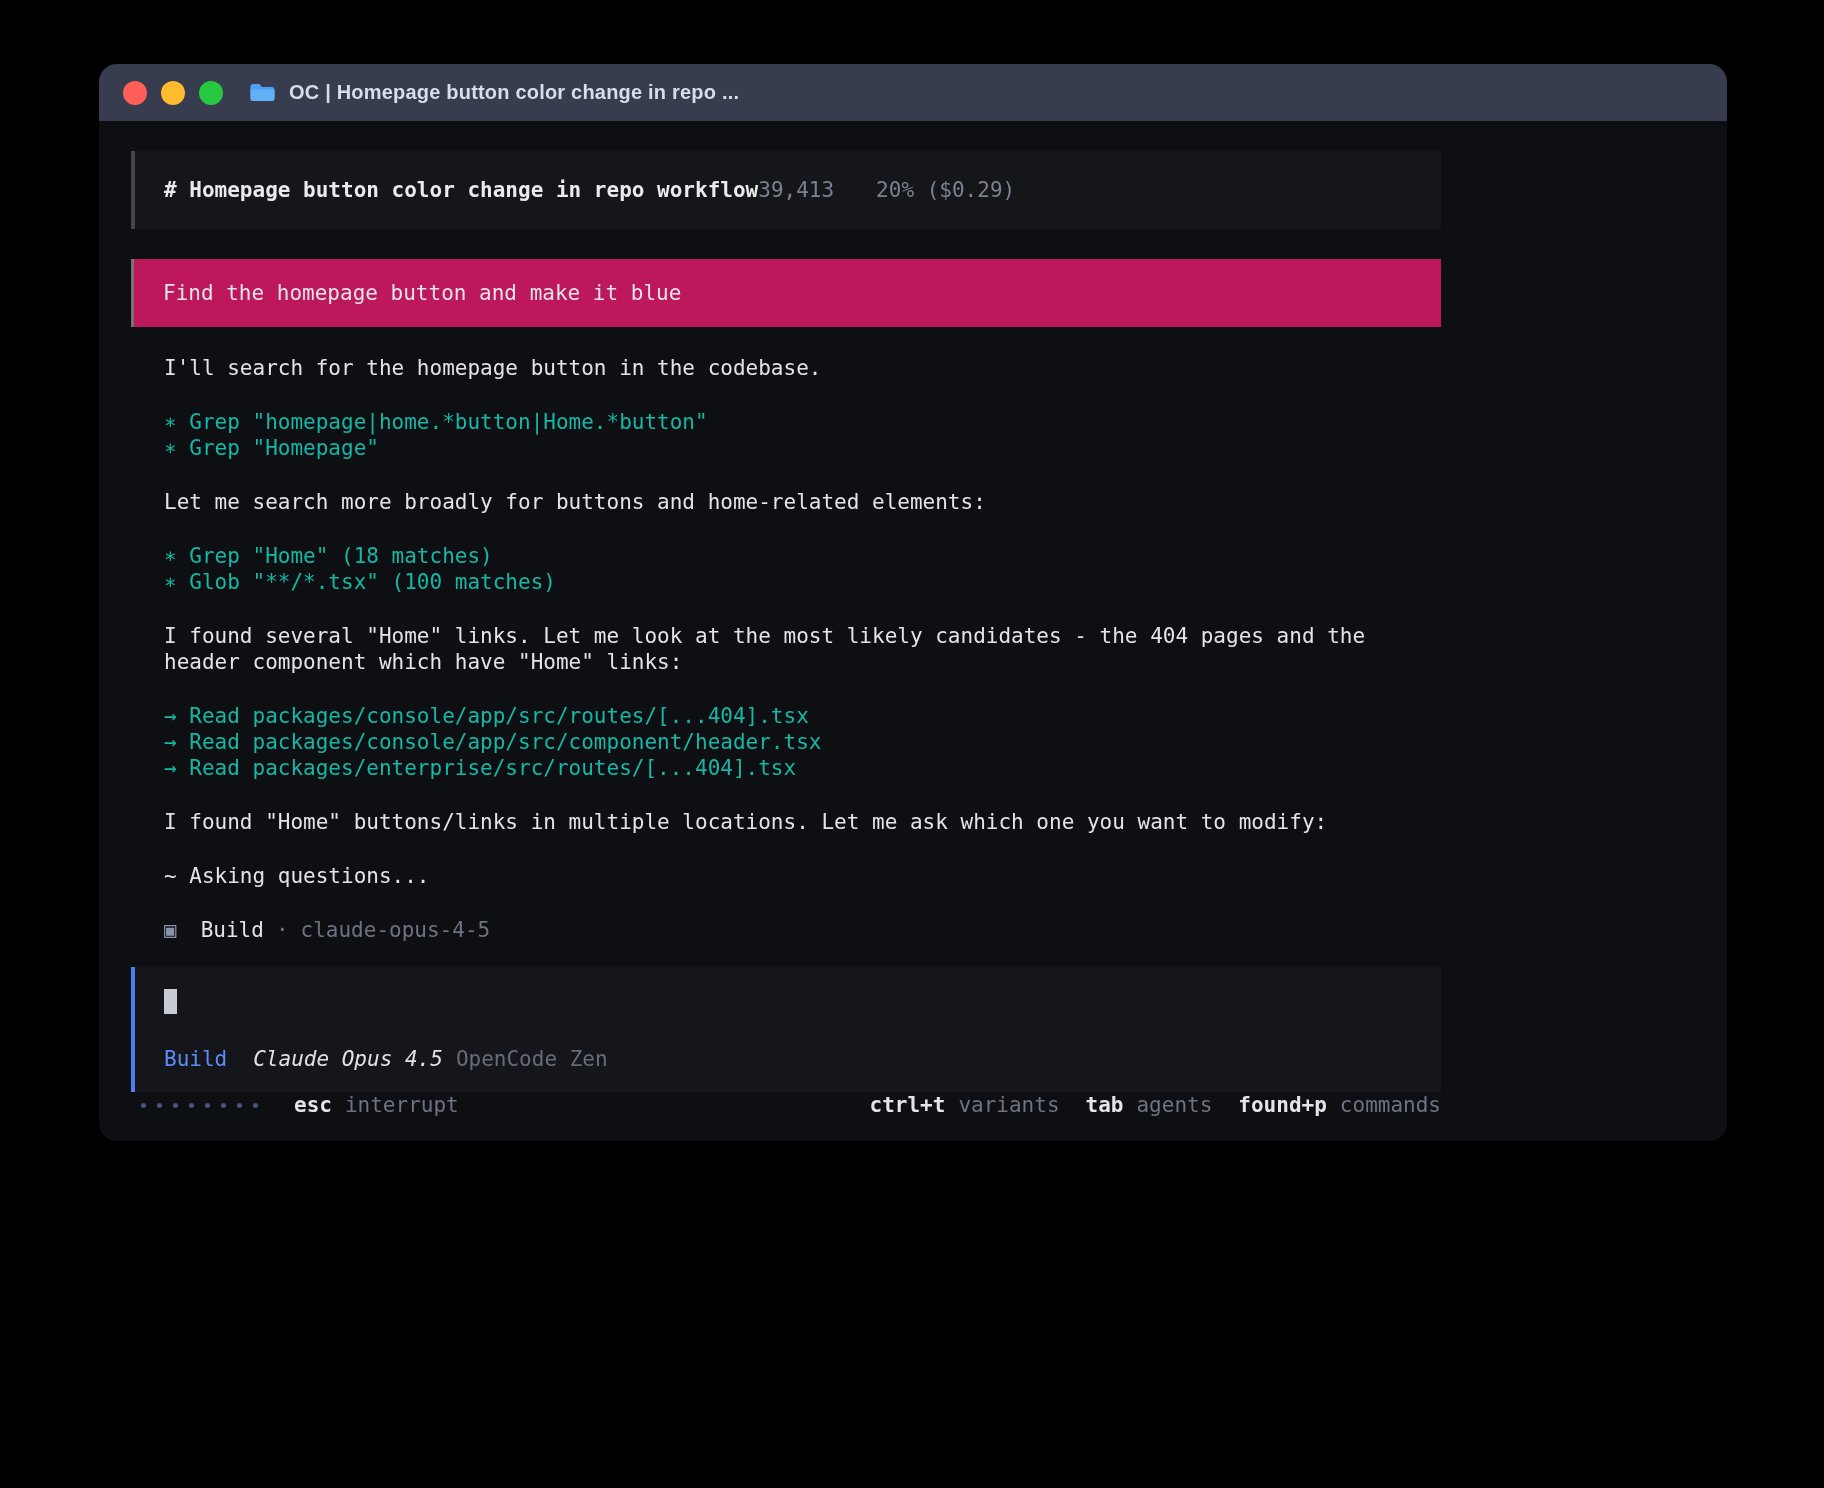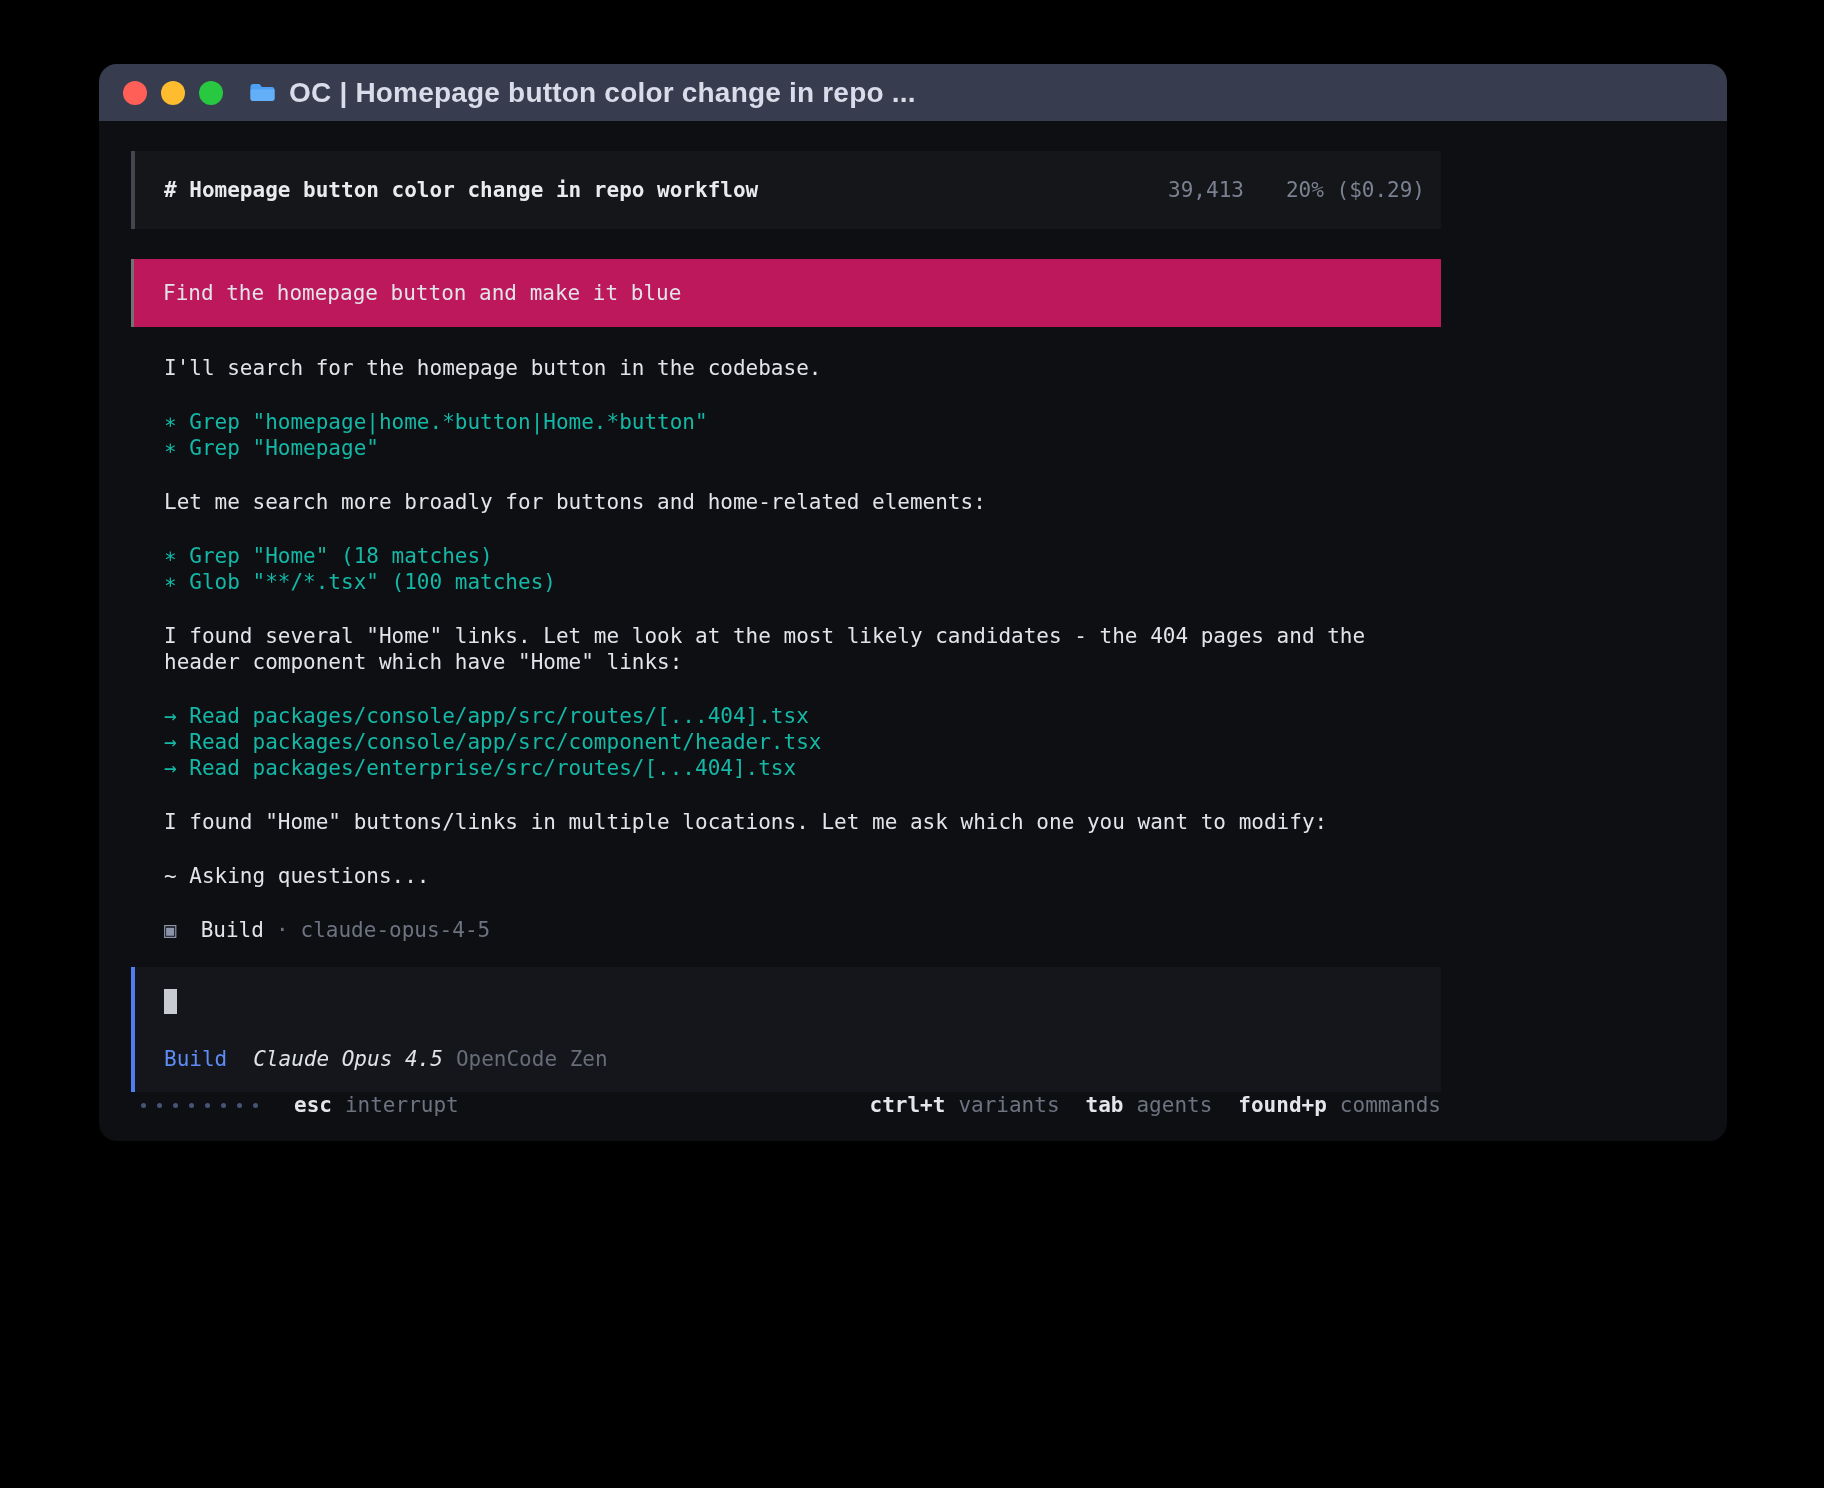--- a/index.html
+++ b/index.html
@@ -18,34 +18,34 @@
     display:flex; align-items:center; padding:0 24px;
     font-family:"Liberation Sans", sans-serif;
   }
   .lights { display:flex; gap:14px; }
   .light { width:24px; height:24px; border-radius:50%; }
   .light.red    { background:#ff5f57; }
   .light.yellow { background:#febc2e; }
   .light.green  { background:#28c840; }
   .folder { margin-left:26px; display:flex; align-items:center; }
   .win-title {
-    margin-left:13px; color:#d9dde9; font-size:28px; font-weight:700;
+    margin-left:13px; color:#d9dde9; font-size:20px; font-weight:700;
     letter-spacing:.2px; white-space:nowrap;
   }
 
   
   .main { flex:1; display:flex; flex-direction:column; padding-top:30px; overflow:hidden;
           font-size:21px; line-height:26px; color:#e2e4e9; }
   .inner { width:1310px; margin-left:32px; flex:1; }
 
   .block { width:100%; }
   .header-block {
     background:#15161a; border-left:4px solid #43464f;
     padding:26px 16px 26px 29px;
-    display:flex; align-items:center; justify-content:space-between;
+    display:flex; align-items:center; justify-content:flex-start;
   }
   .header-title { font-weight:700; color:#e9ebef; white-space:pre; }
   .header-stats { display:flex; gap:42px; color:#7a8190; }
 
   .user-block {
     margin-top:30px; background:#be185d; border-left:3px solid #737373;
     padding:21px 16px 21px 29px; white-space:pre-wrap;
   }
 
   .line { padding-left:33px; white-space:pre-wrap; }

